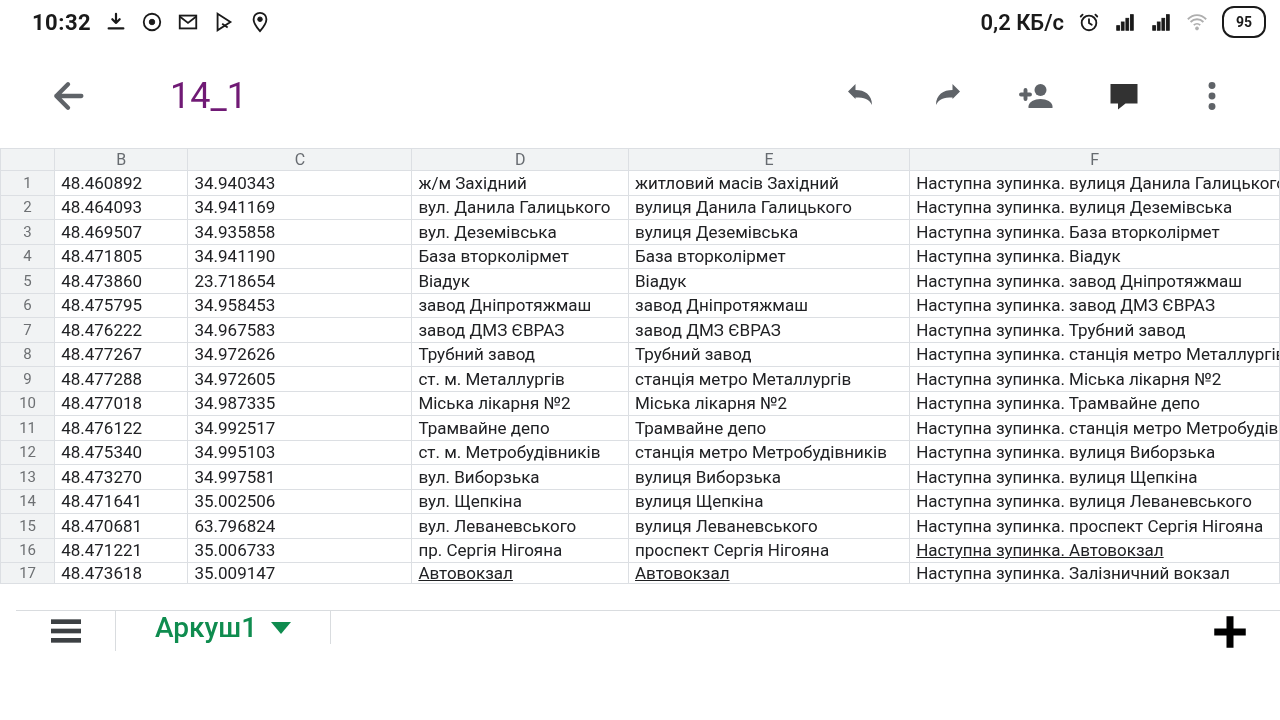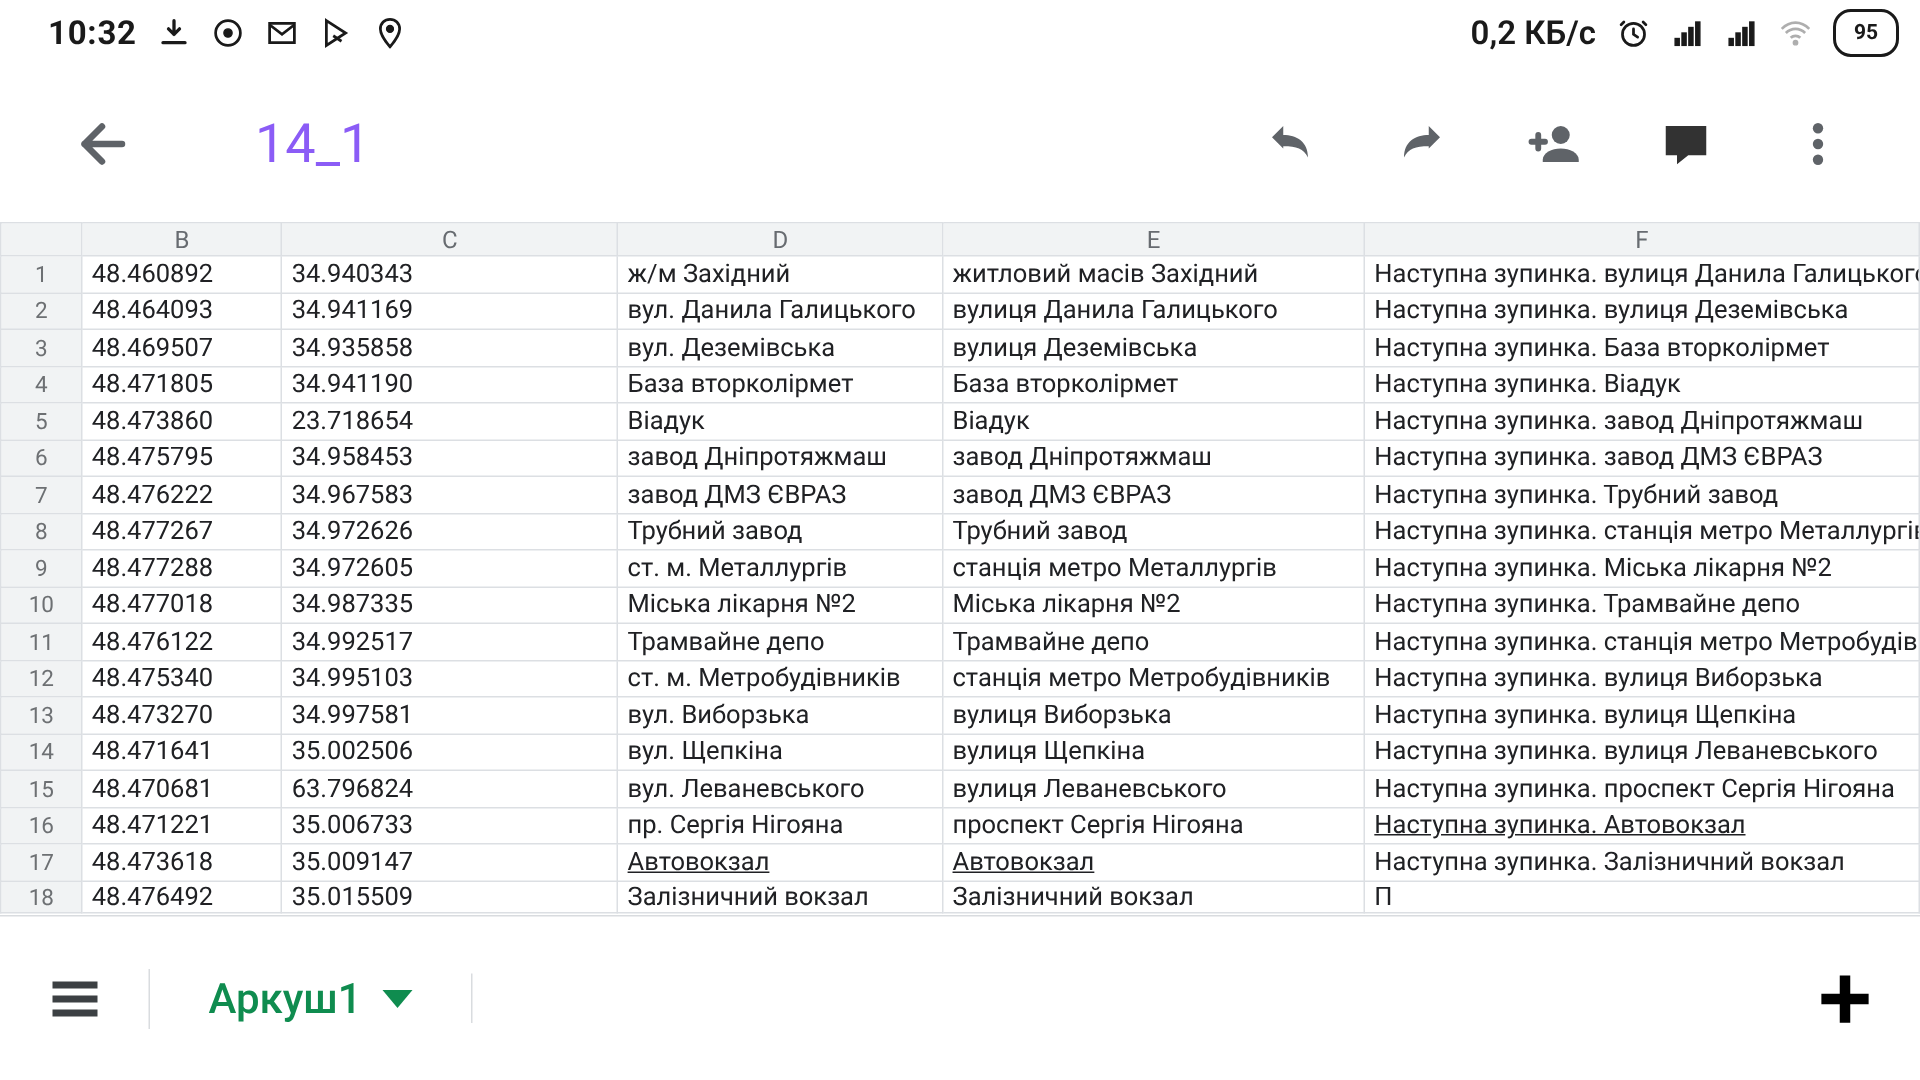--- a/index.html
+++ b/index.html
@@ -26,21 +26,21 @@
     width: 44px; height: 32px; border: 2.5px solid #1a1a1a; border-radius: 12px;
     font-size: 14px; font-weight: 700;
   }
 
   
   .app-bar {
     height: 104px; display: flex; align-items: center;
     padding: 0 28px; gap: 8px;
   }
   .app-title {
-    flex: 1; font-size: 36px; color: #8b5cf6; font-weight: 400;
+    flex: 1; font-size: 36px; color: #701a75; font-weight: 400;
     padding-left: 54px;
   }
   .tb-btn {
     width: 80px; height: 60px; display: inline-flex;
     align-items: center; justify-content: center; cursor: pointer;
   }
   .tb-btn svg { width: 36px; height: 36px; fill: #5f6368; }
   .tb-btn.back svg { width: 40px; height: 40px; }
   .tb-btn.comment svg { fill: #323232; }
   .tb-btn.more svg { fill: #5f6368; }
@@ -66,22 +66,22 @@
   .colC { width: 215px; }
   .colD { width: 208px; }
   .colE { width: 270px; }
   .colF { width: 355px; }
   .sheet td.underlined { text-decoration: underline; }
   
   tbody tr:last-child td, tbody tr:last-child th { height: 16px; }
 
   
   .bottom-bar {
-    position: absolute; left: 0; right: 0; bottom: 0; height: 110px;
-    display: flex; align-items: center; background: #fff;
+    position: absolute; left: 16px; right: 0; bottom: 0; height: 110px;
+    display: flex; align-items: flex-start; background: #fff;
     border-top: 1px solid #d9dcdf;
   }
   .bb-cell {
     display: flex; align-items: center; justify-content: center;
     border-right: 1px solid #d9dcdf;
   }
   .bb-menu { width: 100px; }
   .bb-menu svg { width: 40px; height: 40px; fill: #3c4043; }
   .bb-tab {
     width: 215px; gap: 14px; font-size: 28px; font-weight: 500;
@@ -355,28 +355,20 @@
           <td class="underlined">Наступна зупинка. Автовокзал</td>
         </tr>
         <tr>
           <th class="rowhdr">17</th>
           <td>48.473618</td>
           <td>35.009147</td>
           <td class="underlined">Автовокзал</td>
           <td class="underlined">Автовокзал</td>
           <td>Наступна зупинка. Залізничний вокзал</td>
         </tr>
-        <tr>
-          <th class="rowhdr">18</th>
-          <td>48.476492</td>
-          <td>35.015509</td>
-          <td>Залізничний вокзал</td>
-          <td>Залізничний вокзал</td>
-          <td>П</td>
-        </tr>
       </tbody>
   </table>
 </div>
 
 <div class="bottom-bar">
   <div class="bb-cell bb-menu">
     <svg viewBox="0 0 24 24">
         <rect x="3" y="5" width="18" height="2.8"></rect>
         <rect x="3" y="10.6" width="18" height="2.8"></rect>
         <rect x="3" y="16.2" width="18" height="2.8"></rect>

